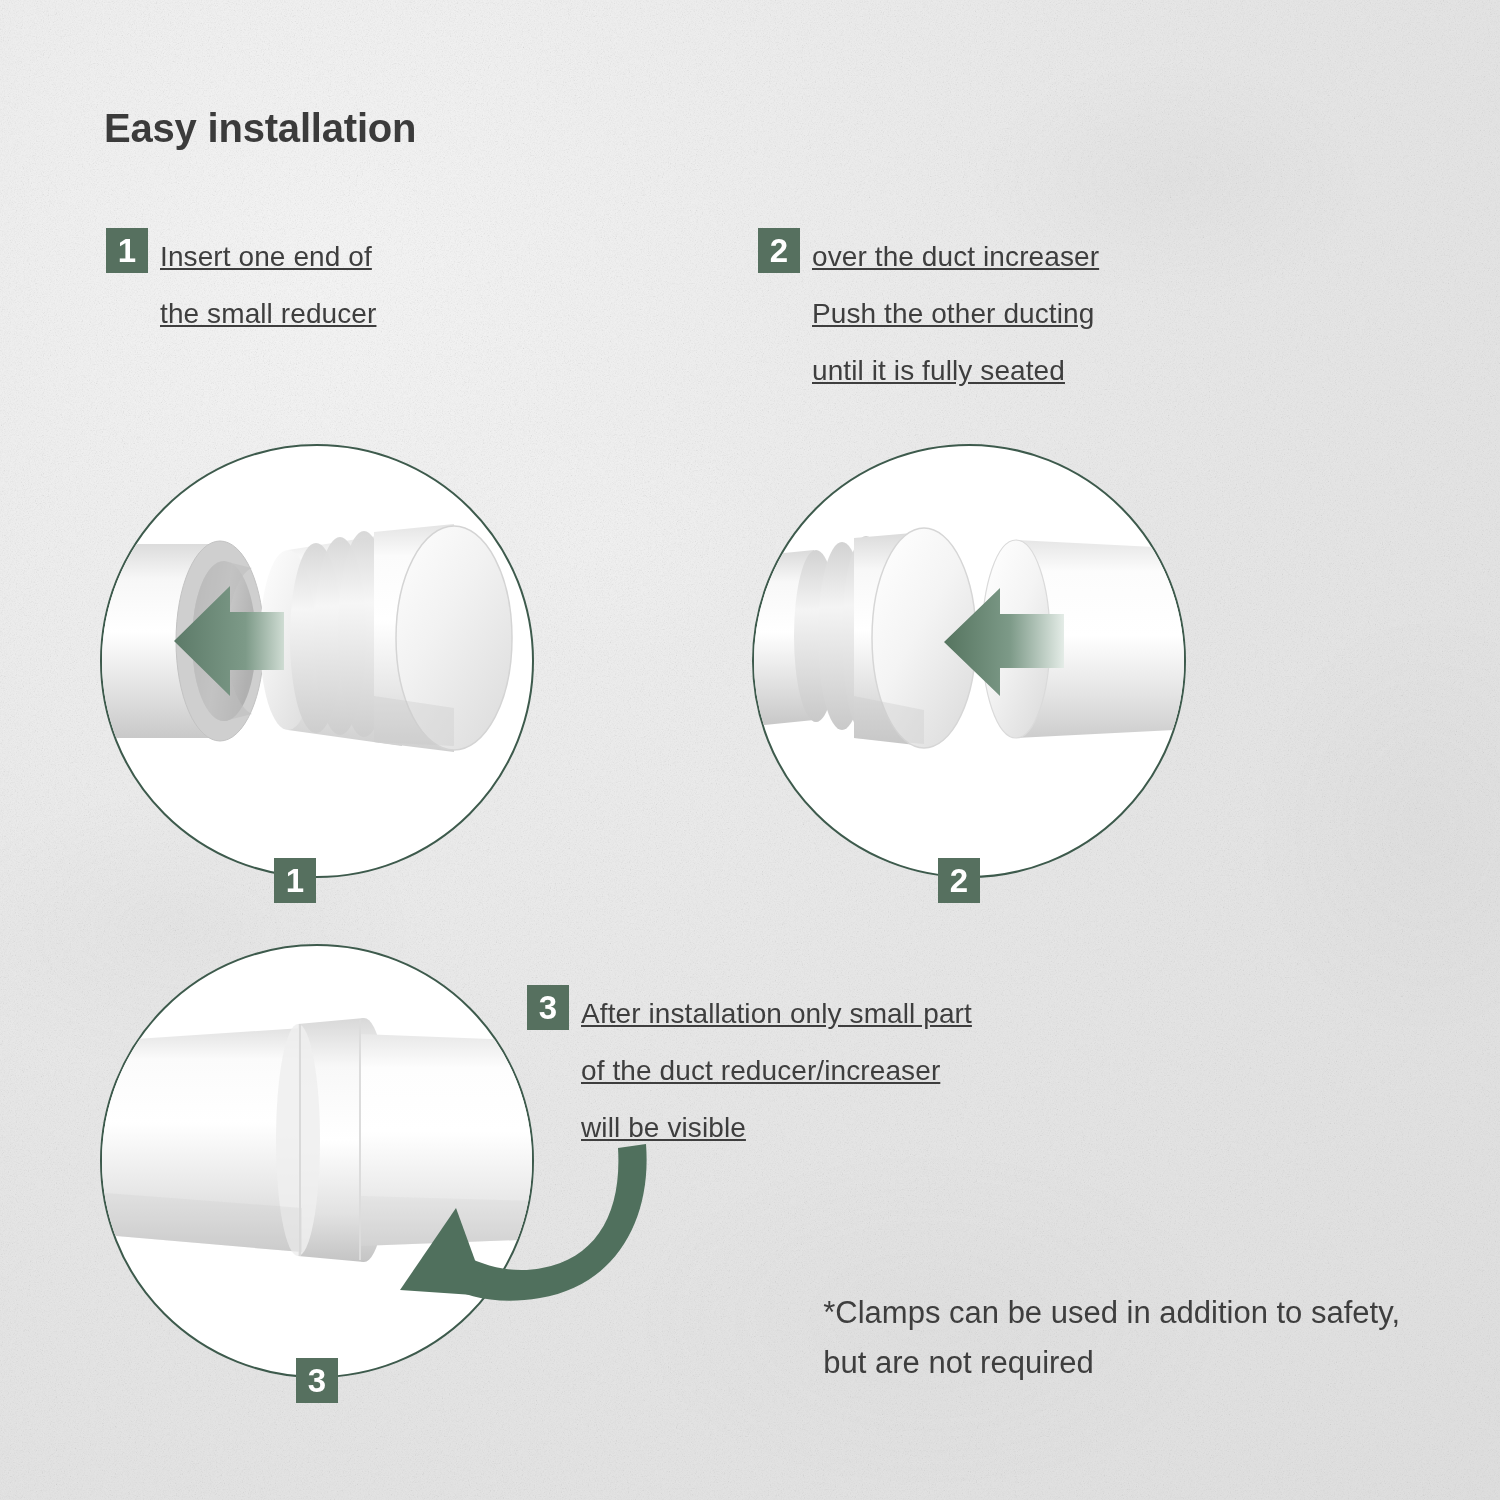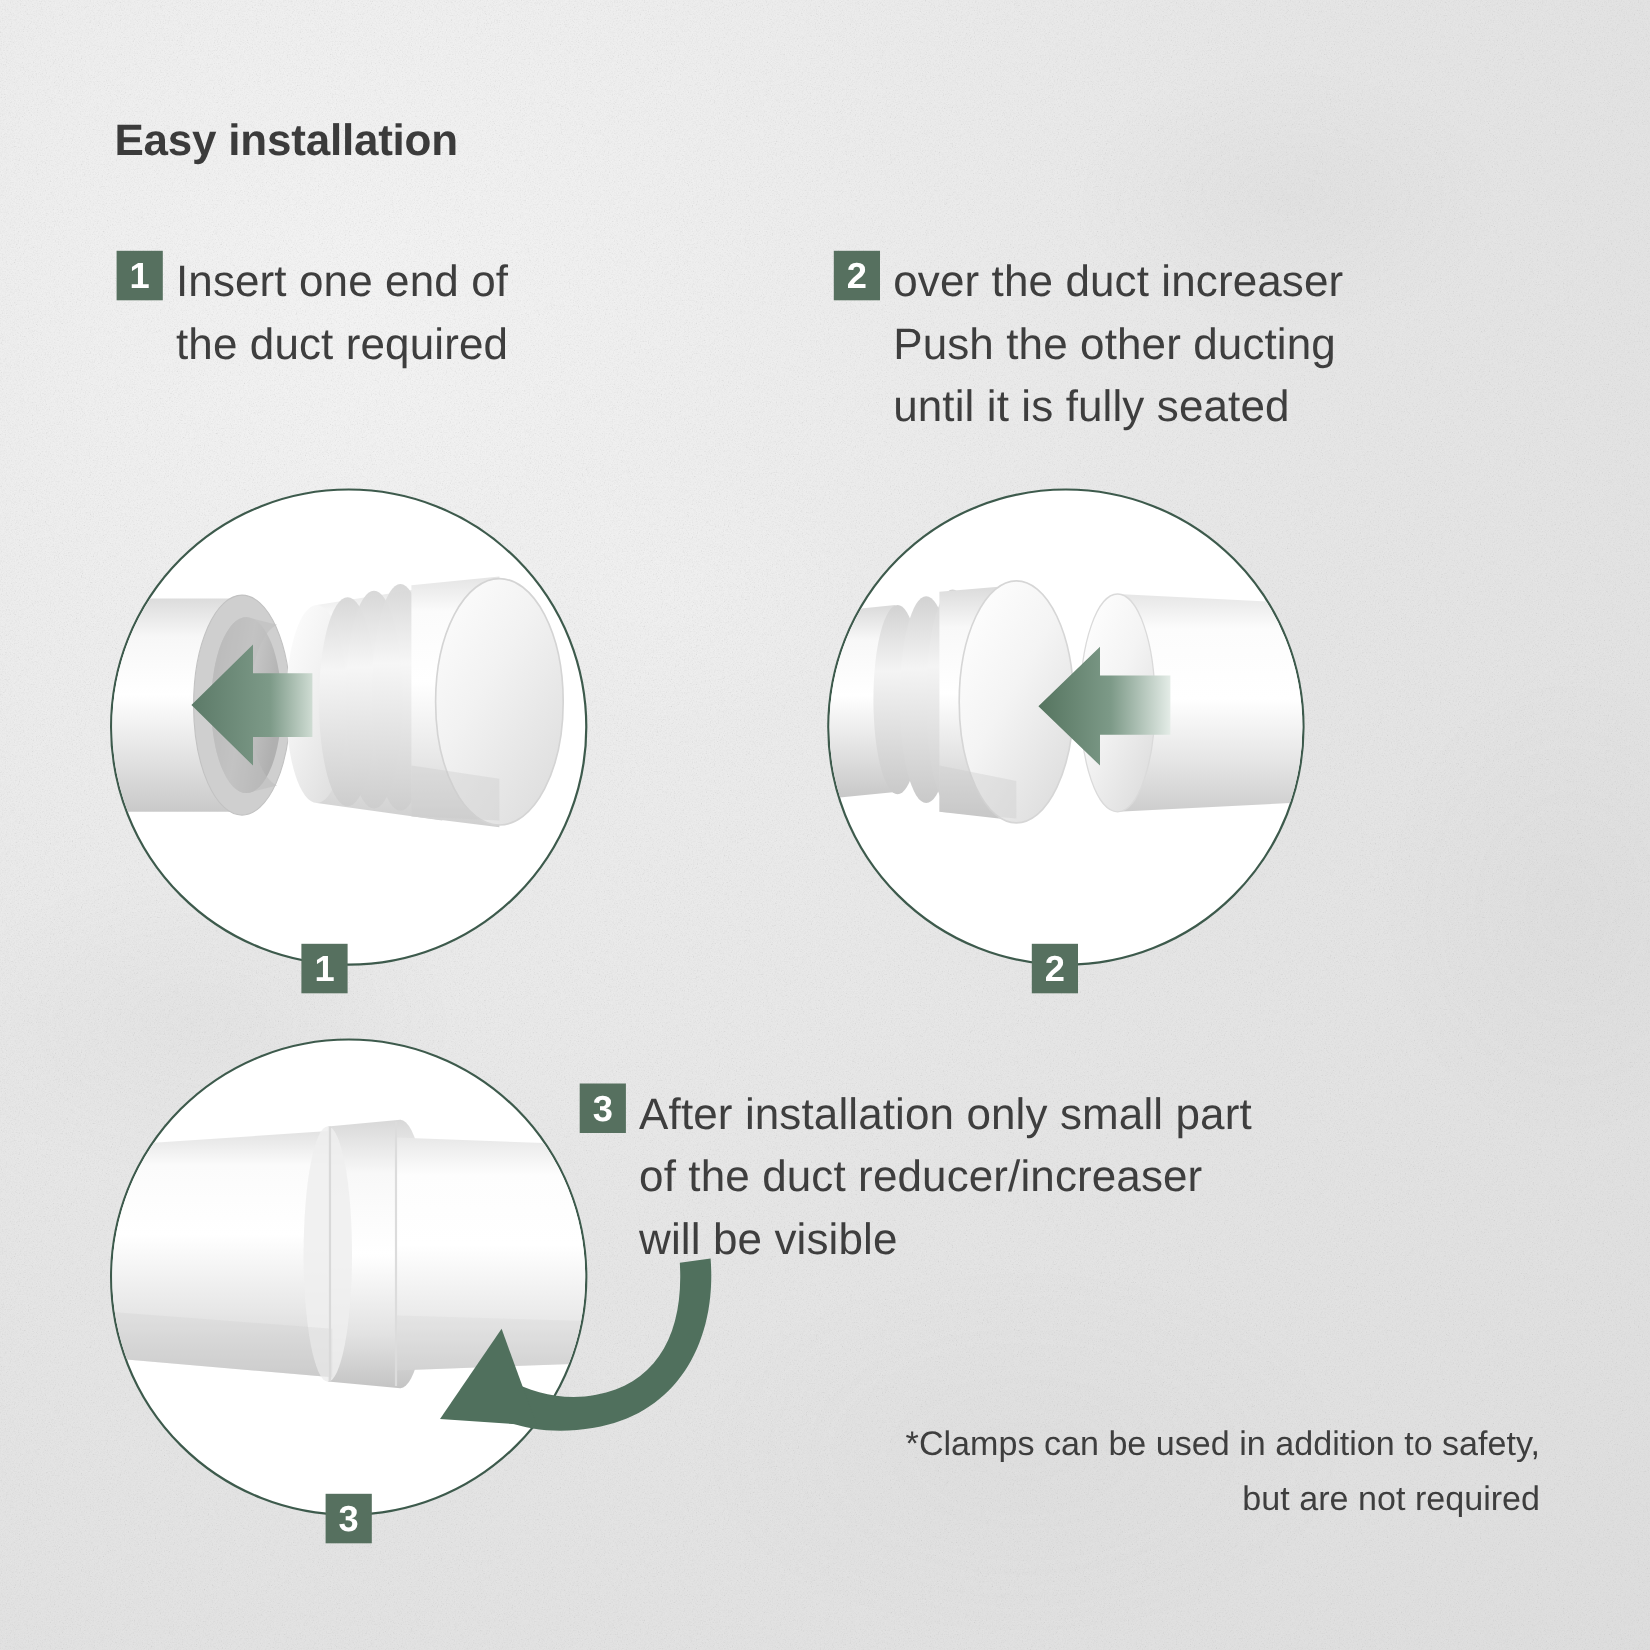--- a/index.html
+++ b/index.html
@@ -39,38 +39,39 @@
   .step{position:absolute;z-index:6;}
   .step .badge{
     display:inline-block;vertical-align:top;
     width:42px;height:45px;line-height:45px;text-align:center;
     background:#56705f;color:#ffffff;
     font-size:33px;font-weight:bold;
     margin-right:12px;
   }
   .step .lines{
     display:inline-block;vertical-align:top;
-    font-size:40px;color:#3e3e3e;
+    font-size:28px;color:#3e3e3e;
     line-height:57px;
     font-stretch:condensed;
     letter-spacing:.1px;
+    text-decoration:underline;
   }
   .step .lines .ln{display:block;white-space:nowrap;}
 
   #step1{left:106px;top:228px;}
   #step1 .lines{margin-left:0;}
   #step2{left:758px;top:228px;}
   #step3{left:527px;top:985px;}
 
   
   .step .lines{position:relative;}
 
   #footnote{
     position:absolute;right:100px;top:1288px;z-index:6;
-    text-align:right;font-size:31px;color:#3e3e3e;line-height:50px;
+    font-size:31px;color:#3e3e3e;line-height:50px;
   }
   #footnote .ln{display:block;white-space:nowrap;}
 
   
   .panel{position:absolute;z-index:4;}
   .panel .disc{
     position:absolute;left:0;top:0;
     border-radius:50%;
     background:#ffffff;
     border:2px solid #3d5a4c;
@@ -123,21 +124,21 @@
       </filter>
     </defs>
     <rect width="1500" height="1500" filter="url(#grain)"></rect>
     <rect width="1500" height="1500" filter="url(#grain2)" opacity="0.7"></rect>
   </svg>
 </div>
 
 <div id="title">Easy installation</div>
 
 <div class="step" id="step1">
-  <span class="badge">1</span><span class="lines"><span class="ln">Insert one end of</span><span class="ln">the duct required</span></span>
+  <span class="badge">1</span><span class="lines"><span class="ln">Insert one end of</span><span class="ln">the small reducer</span></span>
 </div>
 
 <div class="step" id="step2">
   <span class="badge">2</span><span class="lines"><span class="ln">over the duct increaser</span><span class="ln">Push the other ducting</span><span class="ln">until it is fully seated</span></span>
 </div>
 
 <div class="step" id="step3">
   <span class="badge">3</span><span class="lines"><span class="ln">After installation only small part</span><span class="ln">of the duct reducer/increaser</span><span class="ln">will be visible</span></span>
 </div>
 

